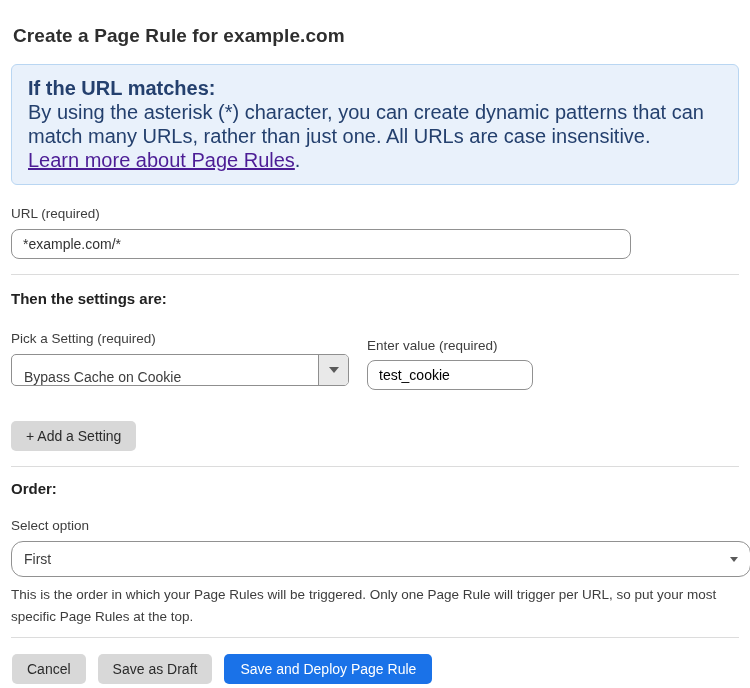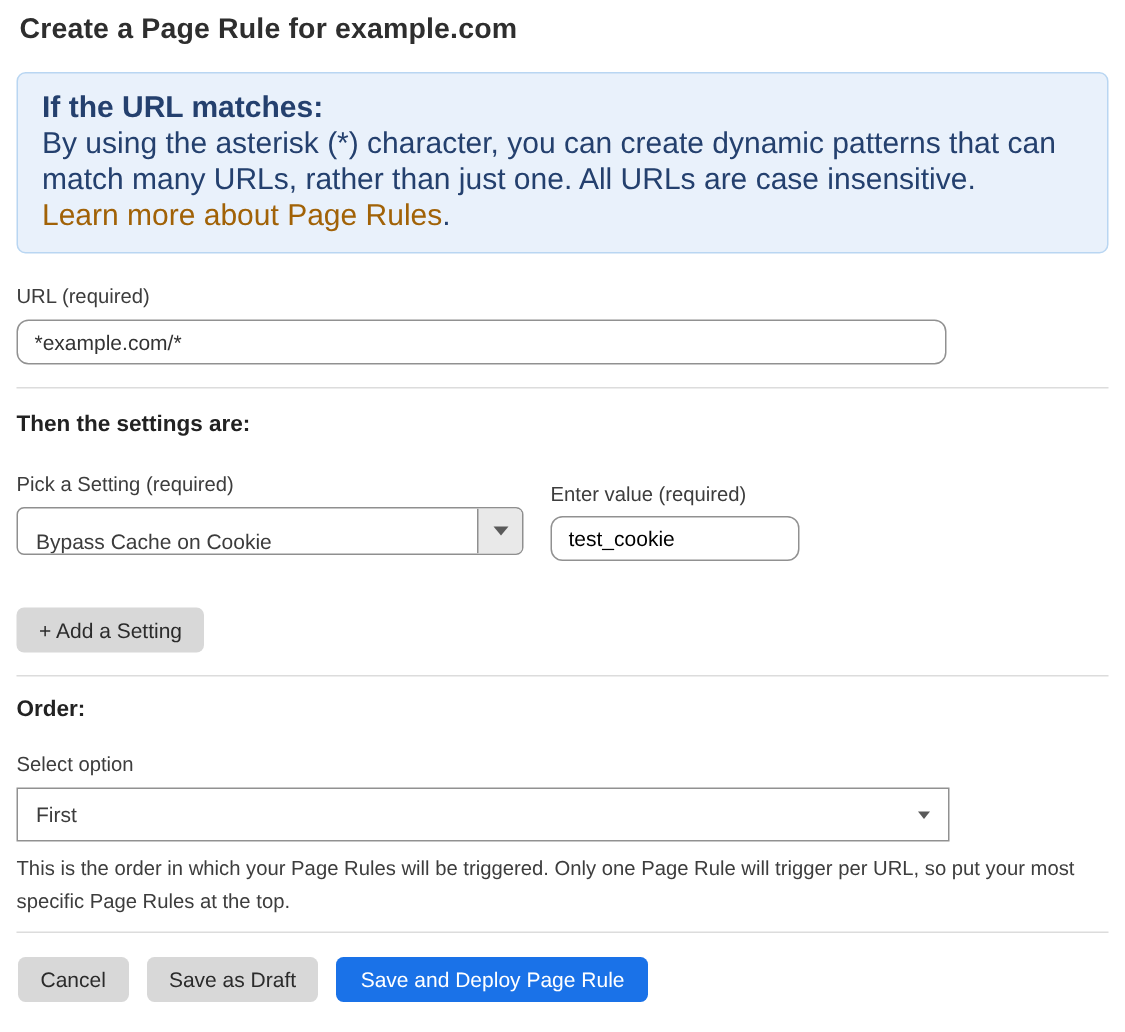--- a/index.html
+++ b/index.html
@@ -6,41 +6,42 @@
   html, body {
     width: 750px; height: 688px;
     background: #ffffff;
     font-family: "Liberation Sans", "DejaVu Sans", sans-serif;
     color: #333;
     overflow: hidden;
   }
   .container { padding: 0 11px; width: 750px; }
 
   .page-title {
-    margin-top: 9px;
+    margin-top: 25px;
     padding-left: 2px;
     font-size: 19px;
     font-weight: bold;
     color: #2e2e2e;
     letter-spacing: 0.1px;
   }
 
   .info-box {
     margin-top: 17px;
     background: #e9f1fb;
     border: 1px solid #b9d6f2;
     border-radius: 6px;
     padding: 11px 16px 12px 16px;
     font-size: 20px;
     line-height: 24px;
     color: #24406e;
   }
   .info-box .info-heading { font-weight: bold; }
   .info-box a.info-link {
-    color: #a16207;
+    color: #4c1d95;
+    text-decoration: underline;
     cursor: pointer;
   }
 
   .field-label {
     margin-top: 21px;
     font-size: 13.5px;
     color: #3d3d3d;
   }
   .text-input {
     display: block;
@@ -136,24 +137,24 @@
     padding: 0 15px;
     font-size: 14px;
     color: #2b2b2b;
     font-family: "Liberation Sans", "DejaVu Sans", sans-serif;
     cursor: pointer;
   }
   .add-setting-button { margin-top: 31px; }
 
   .wide-select {
     margin-top: 8px;
-    width: 622px;
+    width: 740px;
     height: 30px;
     border: 1px solid #919191;
-    border-radius: 0;
+    border-radius: 12px;
     background: #fff;
     display: flex;
     align-items: center;
     justify-content: space-between;
     padding: 17px 12px;
     cursor: pointer;
   }
   .wide-select .select-value { font-size: 14px; color: #3c3c3c; }
   .wide-select .tri-down {
     border-left-width: 4.5px;

